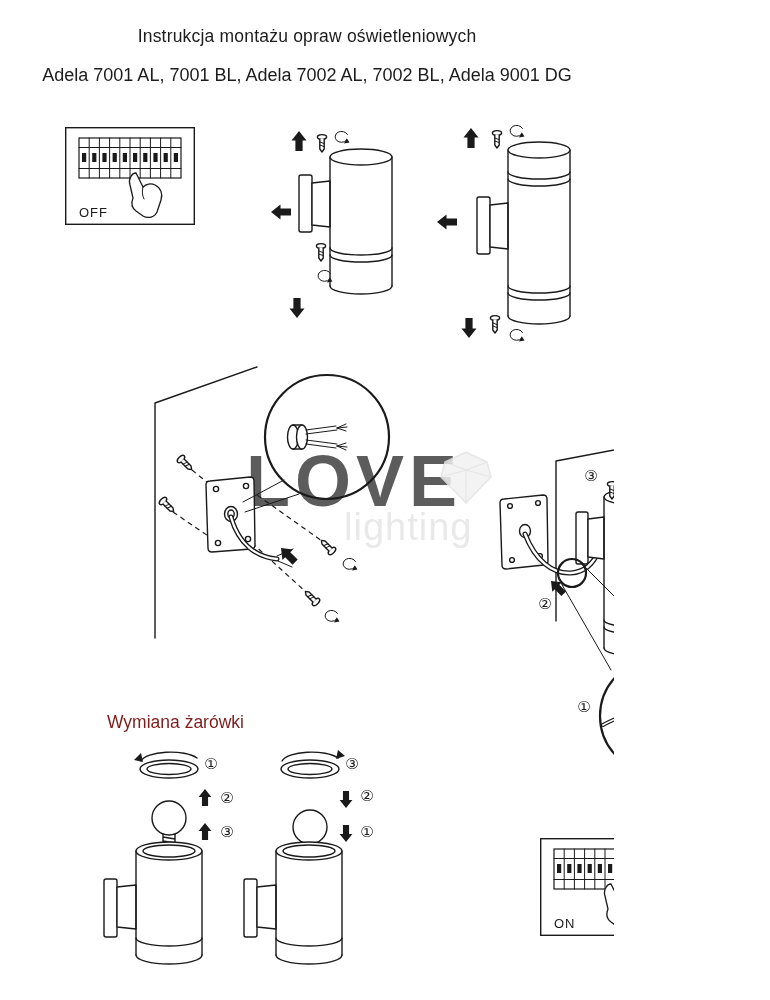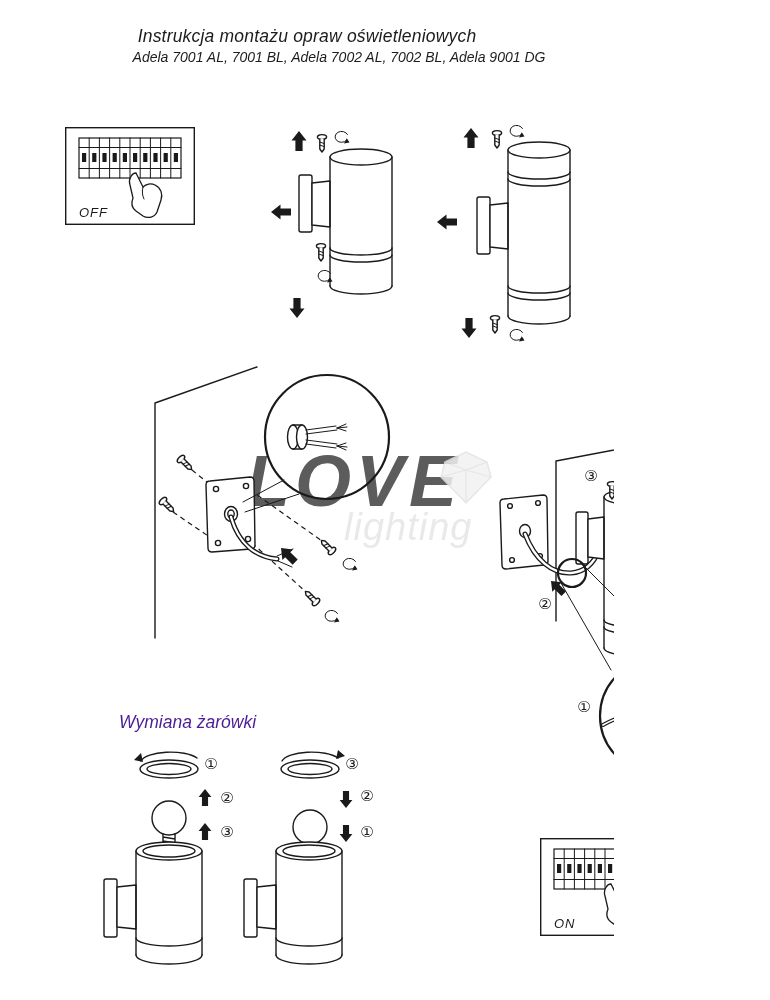--- a/index.html
+++ b/index.html
@@ -1,21 +1,21 @@
 <!DOCTYPE html>
 <html><head>
 <meta charset="utf-8">
 <style>
   html,body{margin:0;padding:0;background:#ffffff;}
   body{font-family:"Liberation Sans","DejaVu Sans",sans-serif;}
-  #page{position:relative;width:614px;height:1000px;background:#fff;overflow:hidden;font-style:italic;}
+  #page{position:relative;width:614px;height:1000px;background:#fff;overflow:hidden;}
   .hdr{position:absolute;left:0;width:100%;text-align:center;color:#1c1c1c;z-index:3;}
   #title{top:26px;font-size:17.5px;letter-spacing:.2px;}
-  #subtitle{top:49px;font-size:14px;padding-left:32px;}
-  #bulb-title{position:absolute;left:119px;top:712px;font-size:17.5px;color:#4c1d95;z-index:3;}
+  #subtitle{top:65px;font-size:18px;}
+  #bulb-title{position:absolute;left:107px;top:712px;font-size:17.5px;color:#7f1d1d;z-index:3;}
   
   #wm-love{position:absolute;left:246px;top:445px;font-size:72px;font-weight:bold;
            letter-spacing:5px;color:#404040;z-index:1;opacity:.85;line-height:1;}
   #wm-light{position:absolute;left:344px;top:508px;font-size:38px;letter-spacing:1px;
            color:#e6e6e6;z-index:1;opacity:.85;line-height:1;}
   #wm-heart{position:absolute;left:434px;top:444px;z-index:1;opacity:.85;}
   svg#art{position:absolute;left:0;top:0;z-index:2;}
   .ln{fill:none;stroke:#1a1a1a;stroke-width:1.4;stroke-linecap:round;stroke-linejoin:round;}
   .ws{fill:#ffffff;stroke:#1a1a1a;stroke-width:1.4;stroke-linejoin:round;}
   .fl{fill:#1a1a1a;stroke:none;}

